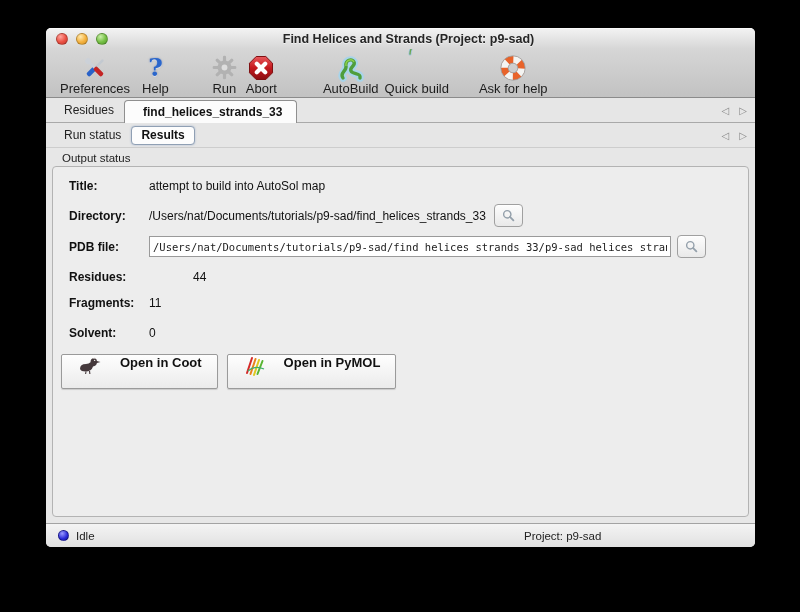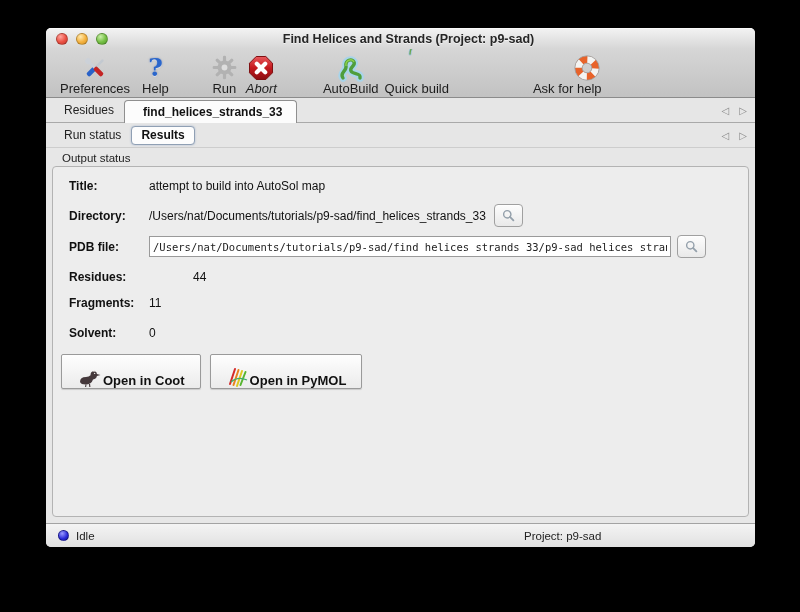--- a/index.html
+++ b/index.html
@@ -47,21 +47,21 @@
   .frow{display:flex;align-items:center;margin:0 16px 9px 16px;}
   .flabel{width:80px;flex:0 0 80px;font-size:12px;font-weight:bold;color:#111;}
   .fvalue{font-size:12px;color:#111;}
   .pdb-input{width:514px;height:17px;font-family:"DejaVu Sans Mono","Liberation Mono",monospace;
     font-size:10.5px;color:#222;border:1px solid #9a9a9a;background:#fff;padding:1px 3px;margin-right:6px;}
   .search-btn{width:27px;height:21px;border:1px solid #a0a0a0;border-radius:4px;
     background:linear-gradient(#fdfdfd,#e9e9e9);display:flex;align-items:center;justify-content:center;
     box-shadow:0 1px 0 rgba(255,255,255,.7) inset;cursor:default;margin-left:8px;}
   .pdbrow .search-btn{margin-left:0;}
   .action-btns{display:flex;gap:9px;margin:14px 0 0 8px;}
-  .big-btn{height:33px;display:inline-flex;align-items:flex-end;gap:0;padding:0 15px;
+  .big-btn{height:33px;display:inline-flex;align-items:flex-start;gap:17px;padding:0 15px;
     background:linear-gradient(#fefefe,#ebebeb);border:1px solid #9a9a9a;border-radius:2px;
     font-size:13px;font-weight:bold;color:#111;box-shadow:0 1px 1px rgba(0,0,0,.15);cursor:default;}
   
   .statusbar{height:23px;flex:0 0 23px;background:linear-gradient(#f4f4f4,#e1e1e1);
     border-top:1px solid #a3a3a3;display:flex;align-items:center;position:relative;}
   .idle-dot{width:11px;height:11px;border-radius:50%;margin-left:12px;
     background:radial-gradient(circle at 35% 28%,#9a9aff,#2a2ad8 60%,#15159d);border:1px solid rgba(0,0,40,.4);box-sizing:border-box;}
   .status-text{font-size:11.5px;color:#222;margin-left:7px;}
   .project-text{position:absolute;left:478px;font-size:11.5px;color:#222;}
 </style>
@@ -114,21 +114,21 @@
             <rect x="10.6" y="1.5" width="2.8" height="6" rx="1.2" transform="rotate(225 12 12)"></rect>
             <rect x="10.6" y="1.5" width="2.8" height="6" rx="1.2" transform="rotate(270 12 12)"></rect>
             <rect x="10.6" y="1.5" width="2.8" height="6" rx="1.2" transform="rotate(315 12 12)"></rect>
             <circle cx="12" cy="12" r="6.2"></circle>
           </g>
           <circle cx="12" cy="12" r="2.6" fill="#dedede"></circle>
         </svg>
       </div>
       <div class="tlabel">Run</div>
     </div>
-    <div class="titem" style="margin-left:8px;font-style:italic;">
+    <div class="titem" style="margin-left:8px;">
       <div class="ticon">
         <svg width="26" height="26" viewBox="0 0 26 26">
           <defs>
             <linearGradient id="redg" x1="0" y1="0" x2="0" y2="1">
               <stop offset="0" stop-color="#e8595c"></stop>
                 <stop offset="0.5" stop-color="#c4191e"></stop>
                 <stop offset="1" stop-color="#8c0e12"></stop>
             </linearGradient>
           </defs>
           <polygon points="8.2,1.5 17.8,1.5 24.5,8.2 24.5,17.8 17.8,24.5 8.2,24.5 1.5,17.8 1.5,8.2" fill="url(#redg)" stroke="#7e1012" stroke-width="1" stroke-linejoin="round"></polygon>
@@ -162,21 +162,21 @@
             <circle cx="16" cy="11" r="4.6"></circle>
           </g>
           <circle cx="16" cy="11" r="1.9" fill="#d9ecf7"></circle>
           <circle cx="15" cy="6.8" r="1.1" fill="#d4605e"></circle>
           <path d="M12 17 C9 20 8 23 8 26" fill="none" stroke="#9cc3da" stroke-width="3" stroke-linecap="round"></path>
           <path d="M12 17 C9 20 8 23 8 26" fill="none" stroke="#6aa74e" stroke-width="1.4" stroke-linecap="round"></path>
         </svg>
       </div>
       <div class="tlabel">Quick build</div>
     </div>
-    <div class="titem" style="margin-left:84px;align-items:flex-end;">
+    <div class="titem" style="margin-left:30px;">
       <div class="ticon">
         <svg width="30" height="30" viewBox="0 0 30 30">
           <g transform="rotate(23 15 15)">
             <circle cx="15" cy="15" r="8.5" fill="none" stroke="#e8632a" stroke-width="7"></circle>
             <circle cx="15" cy="15" r="8.5" fill="none" stroke="#f4f4f2" stroke-width="7.2" stroke-dasharray="6.68 6.68" stroke-dashoffset="3.34"></circle>
           </g>
           <circle cx="15" cy="15" r="12.2" fill="none" stroke="#9a9a9a" stroke-width="0.8"></circle>
           <circle cx="15" cy="15" r="4.8" fill="none" stroke="#9a9a9a" stroke-width="0.8"></circle>
         </svg>
       </div>

